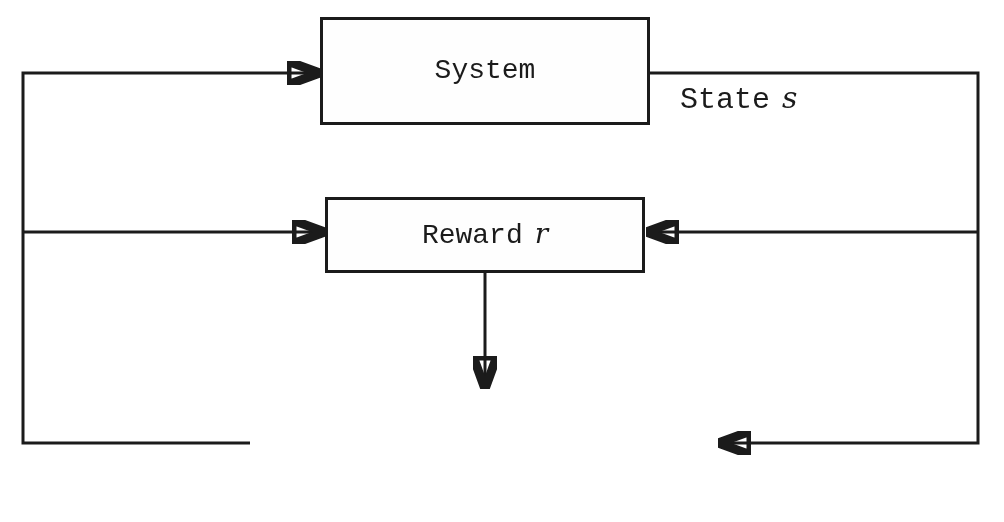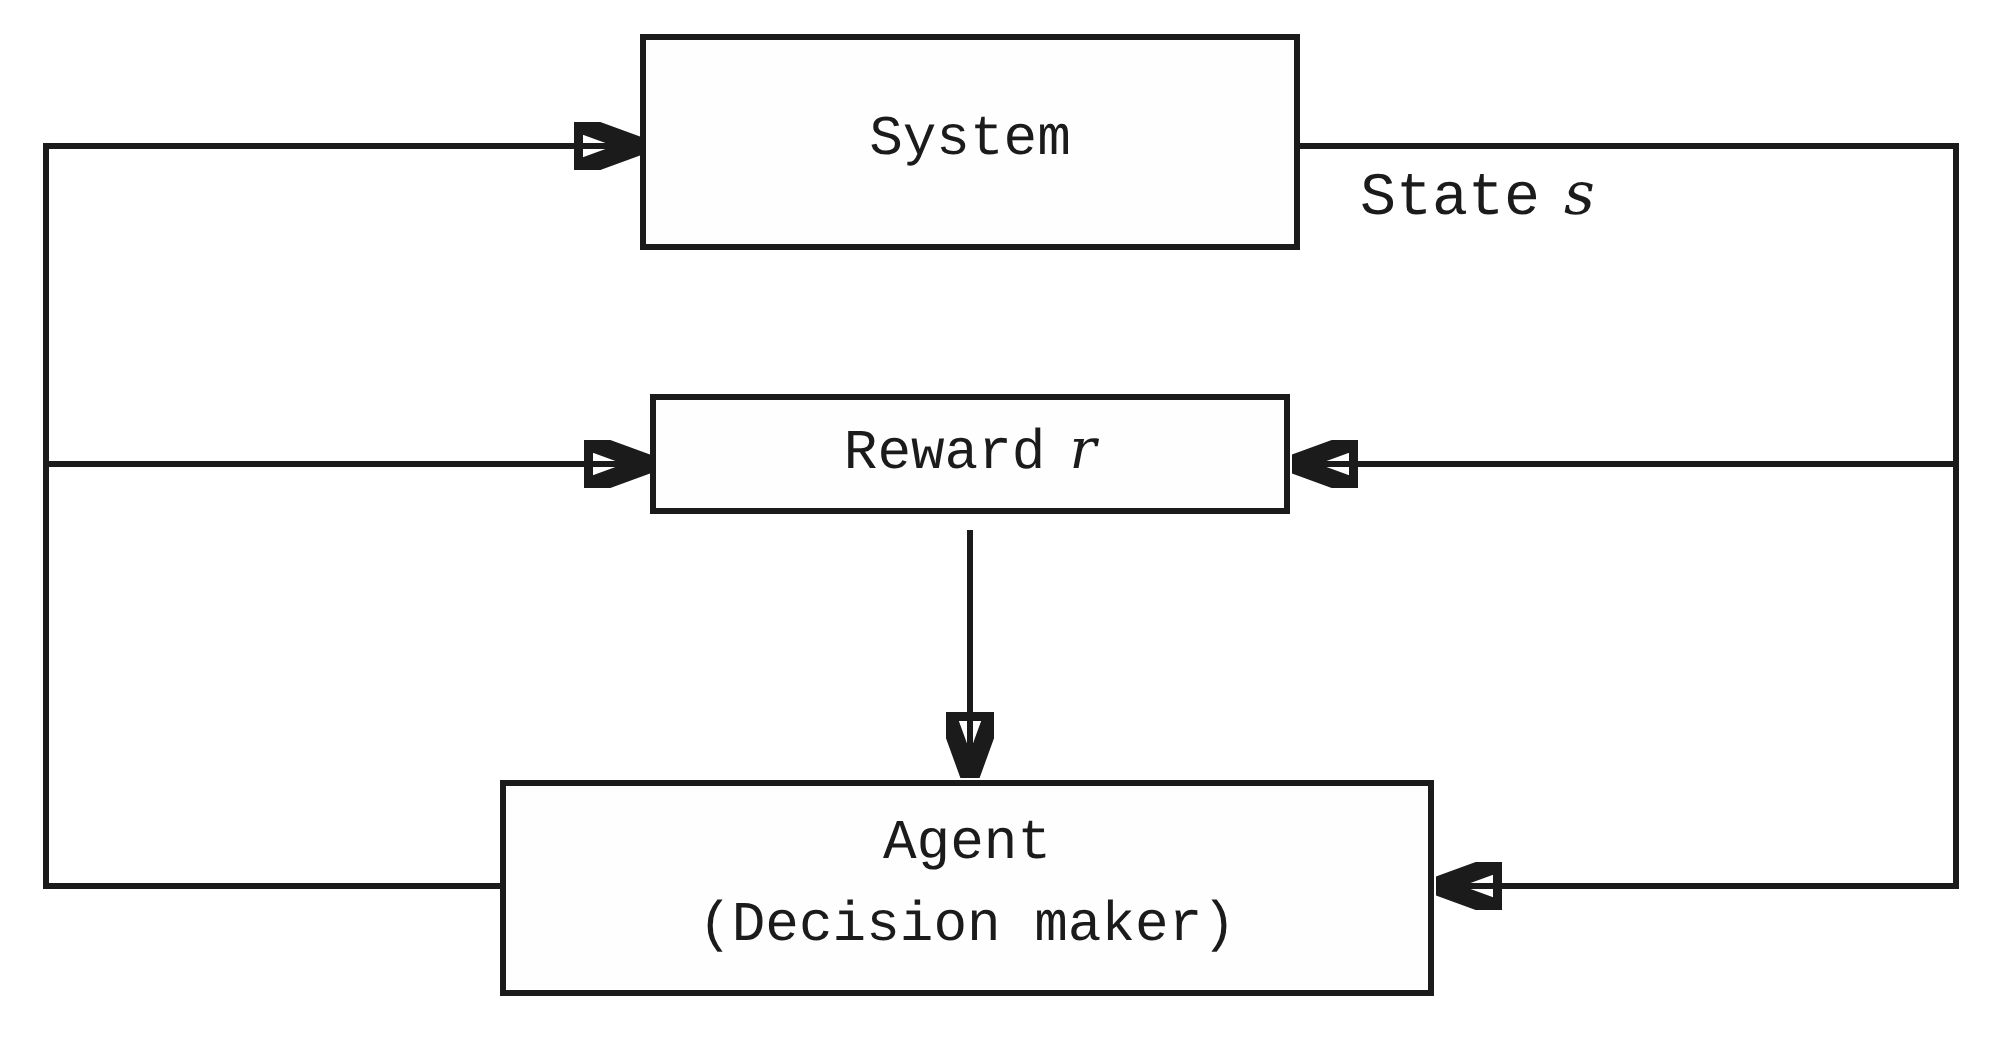--- a/index.html
+++ b/index.html
@@ -44,21 +44,21 @@
     display: flex;
     flex-direction: column;
     align-items: center;
     justify-content: center;
     text-align: center;
     font-size: 28px;
     line-height: 1.45;
     white-space: nowrap;
   }
   .node-system-environment { left: 320px; top: 17px;  width: 330px; height: 108px; }
-  .node-reward             { left: 325px; top: 197px; width: 320px; height: 60px; }
+  .node-reward             { left: 325px; top: 197px; width: 320px; height: 76px; }
   .node-agent              { left: 250px; top: 390px; width: 467px; height: 108px; }
   .edge-label {
     position: absolute;
     font-size: 30px;
     white-space: nowrap;
   }
   .edge-label-state  { left: 680px; top: 80px; }
   .edge-label-action { left: 55px;  top: 398px; }
   .var {
     font-family: "DejaVu Serif", serif;
@@ -92,23 +92,19 @@
   <div class="node node-system-environment">
     <span>System</span>
   </div>
 
   <div class="node node-reward">
     <span>
       <span>Reward</span><span class="var">r</span>
     </span>
   </div>
 
-  <div class="node node-agent">
-    <span>Agent</span>
-    <span>(Decision maker)</span>
-  </div>
 
   <div class="edge-label edge-label-state">
     <span>State</span><span class="var">s</span>
   </div>
 
 
 </div>
 
 </body></html>

